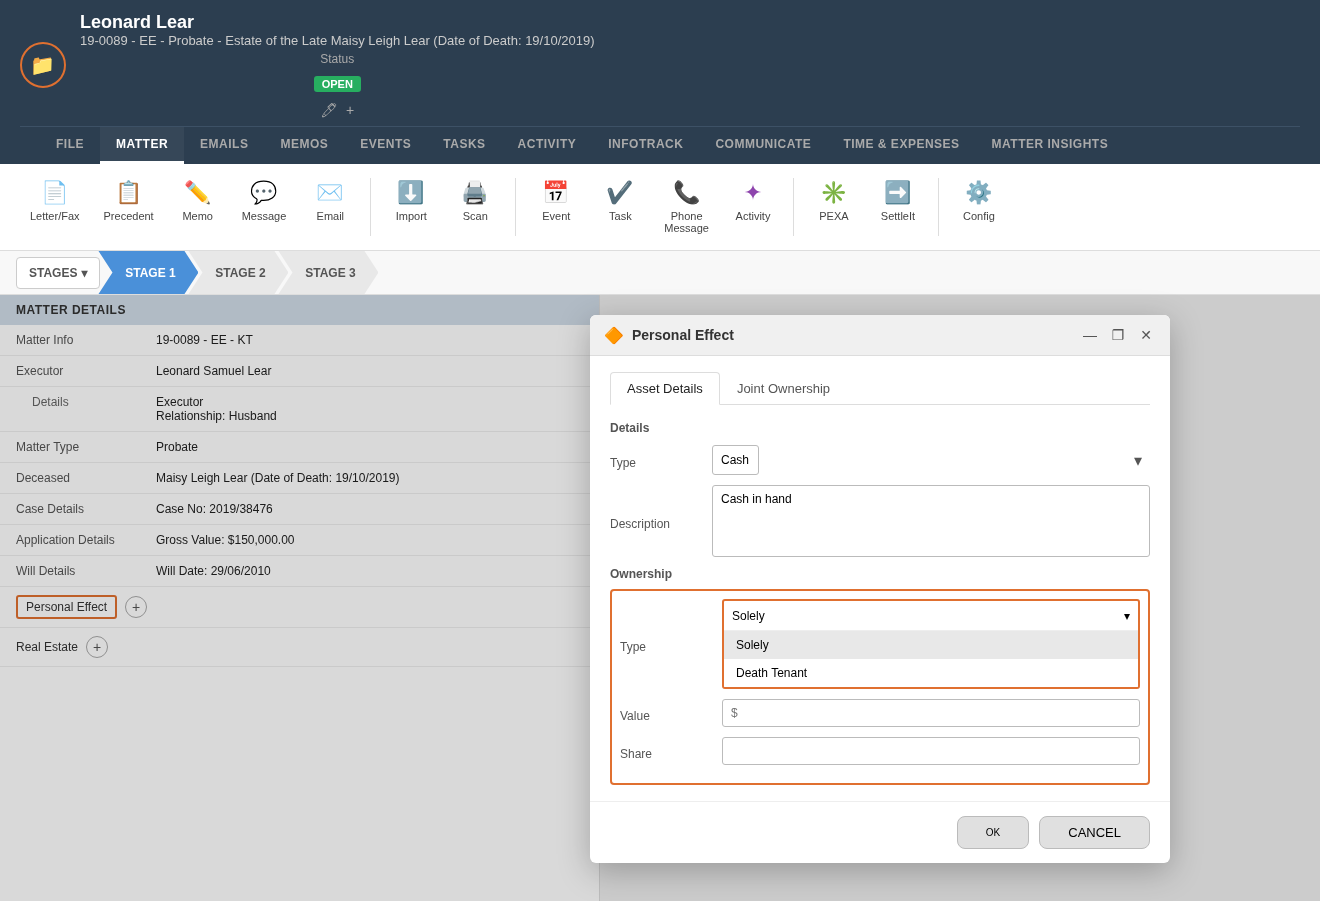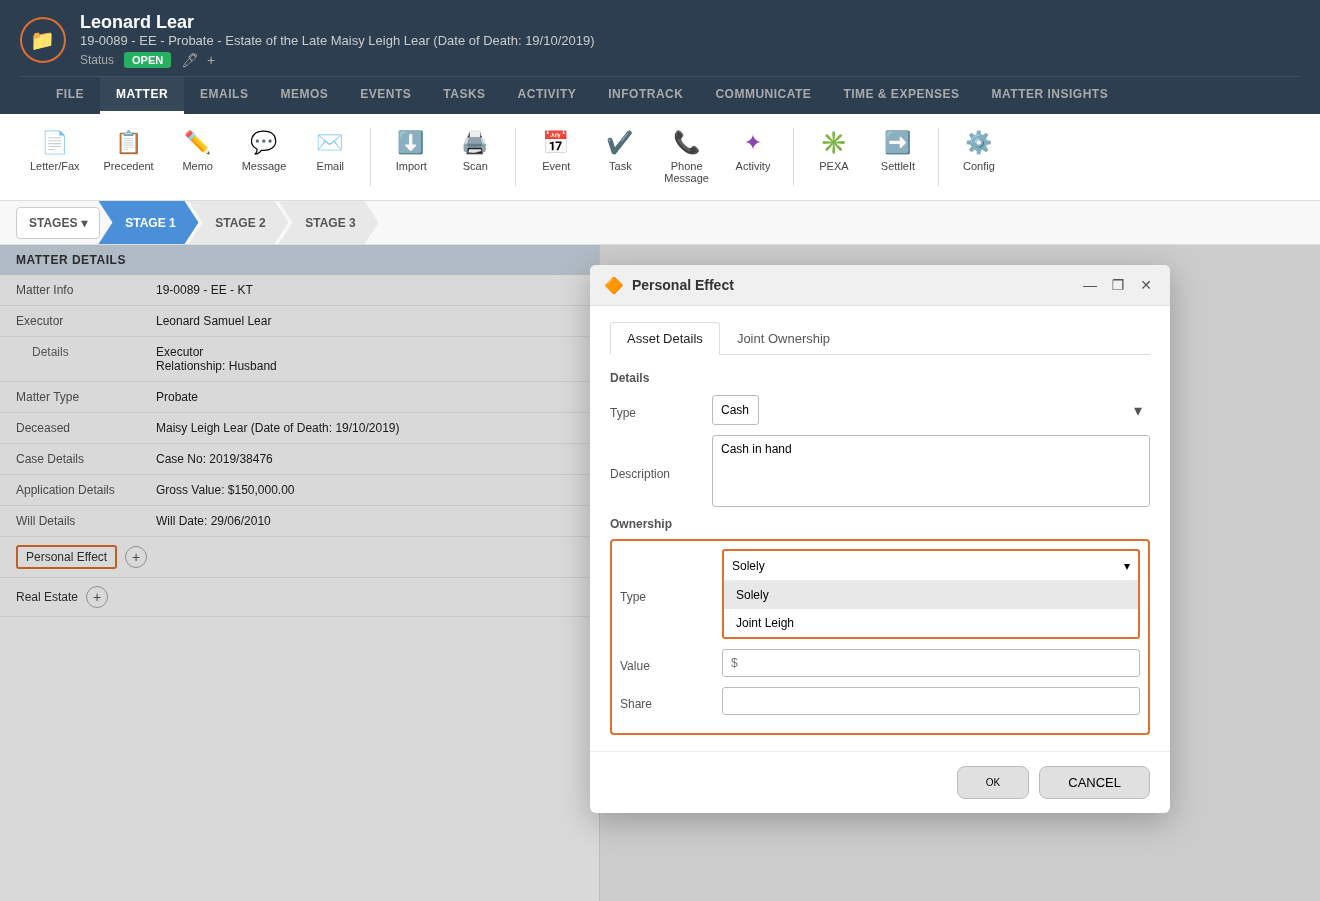--- a/index.html
+++ b/index.html
@@ -24,21 +24,21 @@
       display: flex; align-items: center; justify-content: center;
       font-size: 20px; color: #e07030;
     }
     .app-header-titles h1 {
       font-size: 18px; font-weight: 600; color: white;
     }
     .app-header-titles p {
       font-size: 13px; color: #ccc;
     }
     .status-row {
-      display: flex; align-items: center; gap: 10px; margin-top: 4px;
+      display: flex; align-items: center; gap: 10px; margin-top: 4px; flex-direction: column;
     }
     .status-label { font-size: 12px; color: #aaa; }
     .status-badge {
       background: #27ae60; color: white;
       padding: 2px 8px; border-radius: 3px;
       font-size: 11px; font-weight: bold;
     }
     .status-icons { color: #aaa; font-size: 14px; display: flex; gap: 8px; }
 
     
@@ -485,21 +485,21 @@
             <div class="form-row">
               <span class="form-label">Type</span>
               <div style="flex:1;">
                 <div class="dropdown-open">
                   <div class="dropdown-header">
                     <span>Solely</span>
                     <span>▾</span>
                   </div>
                   <div class="dropdown-options">
                     <div class="dropdown-option selected">Solely</div>
-                    <div class="dropdown-option">Joint Leigh</div>
+                    <div class="dropdown-option">Death Tenant</div>
                   </div>
                 </div>
               </div>
             </div>
 
             <div class="form-row">
               <span class="form-label">Value</span>
               <input type="text" class="form-select" style="height: 28px; flex: 1 1 0%;" placeholder="$">
             </div>
 

